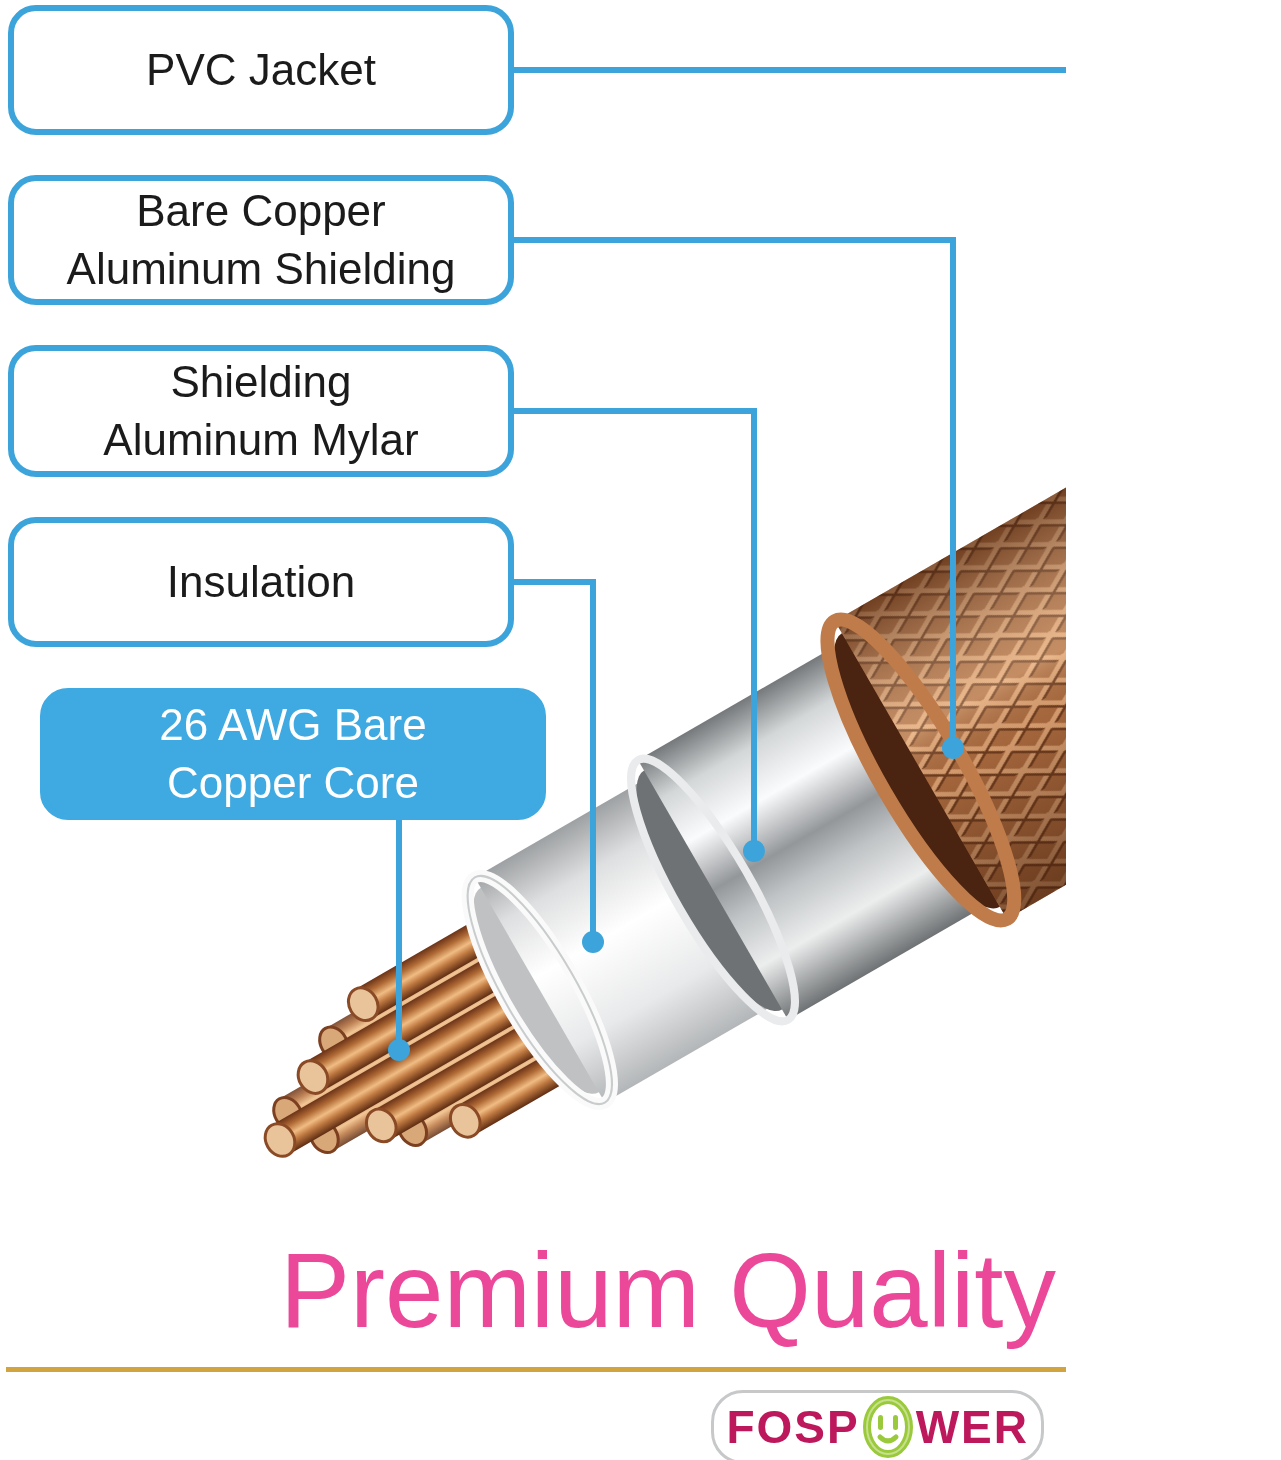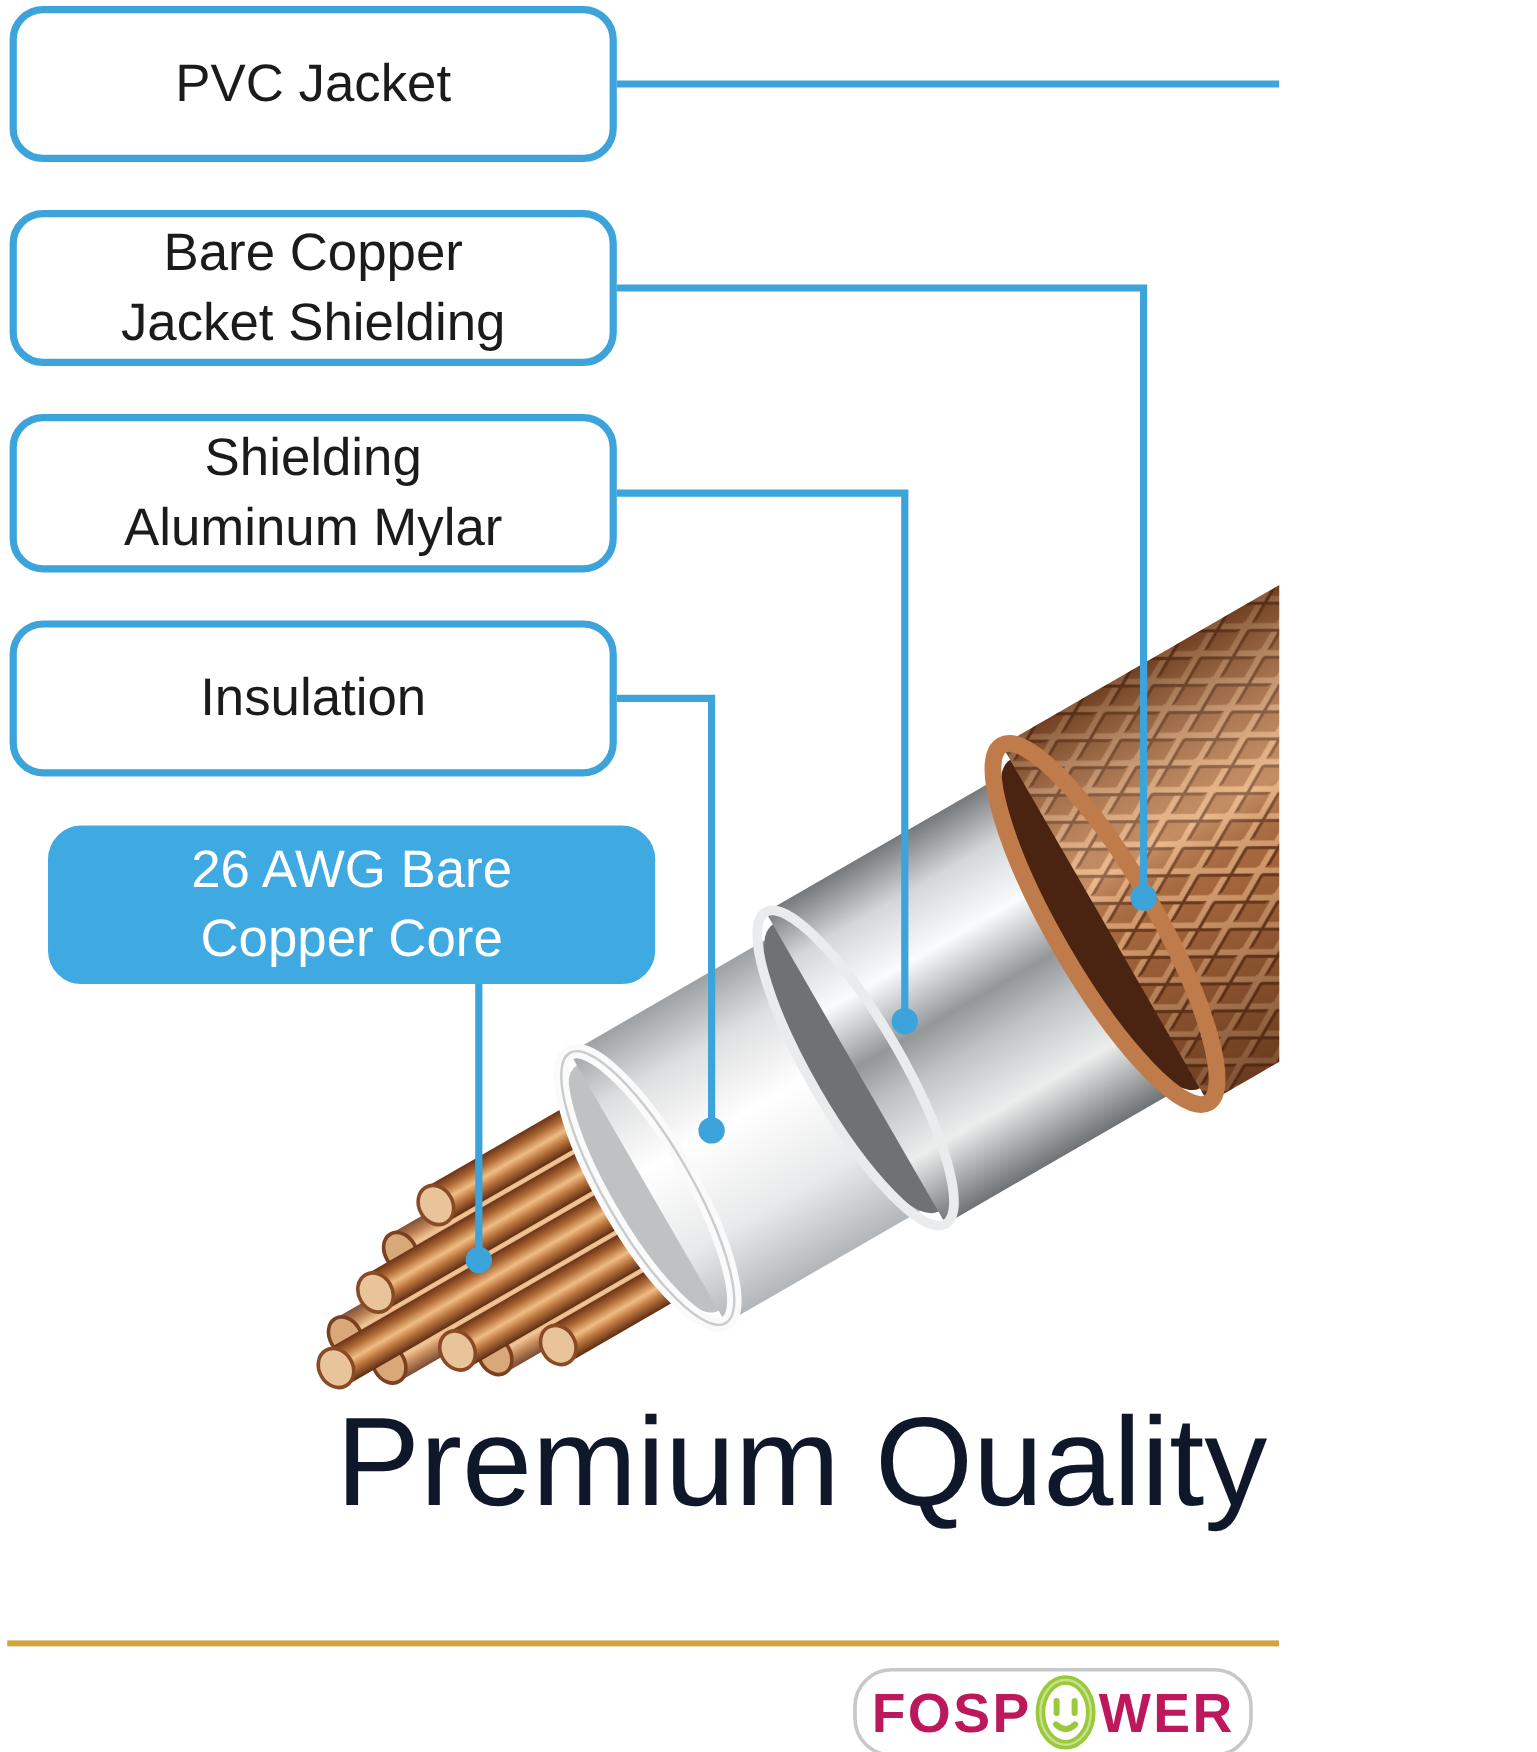--- a/index.html
+++ b/index.html
@@ -15,22 +15,22 @@
            text-align:center;color:#1b1b1b;font-size:44px;line-height:1.32;}
   .callout.filled{background:#3FA9E1;border-color:#3FA9E1;color:#ffffff;}
   .callout span:empty{display:none;}
   .c1{top:5px;height:130px;}
   .c2{top:175px;height:130px;}
   .c3{top:345px;height:132px;}
   .c4{top:517px;height:130px;}
   .c5{top:688px;height:132px;margin-left:32px;}
 
   
-  .tagline{position:absolute;right:10px;top:1164px;font-size:105px;line-height:1.05;
-           color:#0f172a;letter-spacing:0px;white-space:nowrap;}
+  .tagline{position:absolute;right:10px;top:1236px;font-size:105px;line-height:1.05;
+           color:#ec4899;letter-spacing:0px;white-space:nowrap;}
 
   
   .gold-line{position:absolute;left:6px;right:0;top:1367px;height:5px;background:#D2A440;}
 
   
   .brand{position:absolute;right:22px;top:1390px;display:flex;align-items:center;
          border:3px solid #c6c8ca;border-radius:32px;background:#fff;padding:2px 12px;gap:1px;}
   .brand .t{font-size:46px;font-weight:700;color:#be185d;letter-spacing:2px;line-height:1;}
 </style>
 </head>
@@ -155,21 +155,21 @@
       <circle cx="399" cy="1050" r="11"></circle>
     </g>
   </svg>
 
   <div class="callout c1">
     <span>PVC Jacket</span>
 
   </div>
   <div class="callout c2">
     <span>Bare Copper</span>
-    <span>Jacket Shielding</span>
+    <span>Aluminum Shielding</span>
   </div>
   <div class="callout c3">
     <span>Shielding</span>
     <span>Aluminum Mylar</span>
   </div>
   <div class="callout c4">
     <span>Insulation</span>
   </div>
   <div class="callout c5 filled">
     <span>26 AWG Bare</span>

